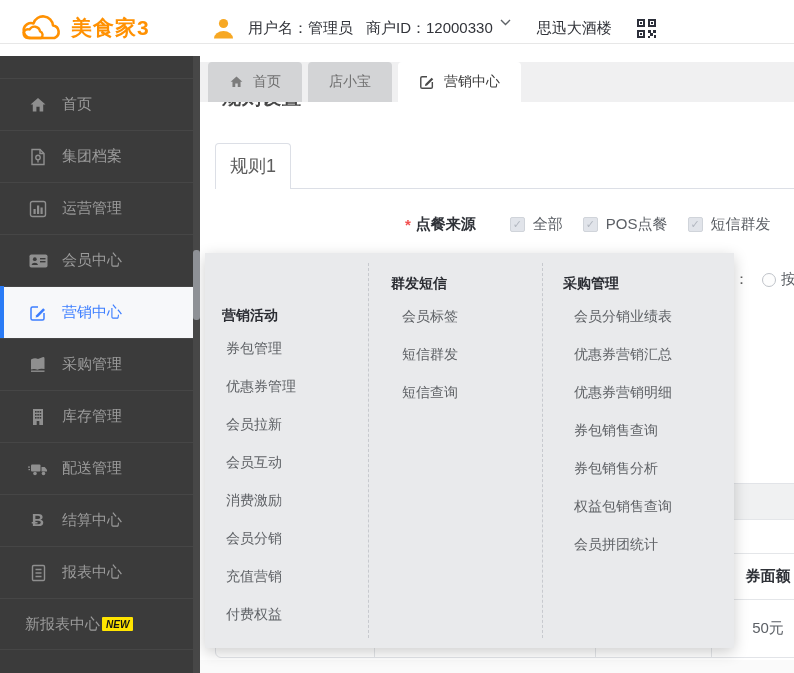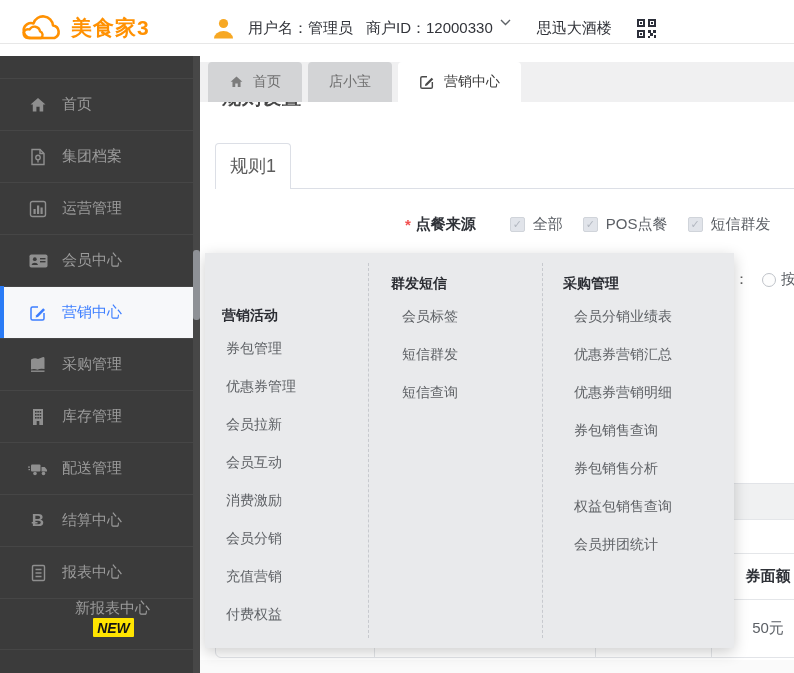--- a/index.html
+++ b/index.html
@@ -21,22 +21,22 @@
   .userbar .qr { margin-left:24px; display:flex; cursor:pointer; }
   
   .sidebar { position:absolute; left:0; top:56px; width:200px; bottom:0; background:#3b3b3b; z-index:20; }
   .side-list { margin-top:22px; }
   .side-item { position:relative; height:52px; display:flex; align-items:center; gap:14px;
                padding-left:28px; color:#9b9b9b; font-size:15px; border-top:1px solid #464646; cursor:pointer; }
   .side-item:last-child { border-bottom:1px solid #464646; }
   .side-item .si { width:20px; display:flex; justify-content:center; }
   .side-item.active { background:#f7f8fa; color:#3d7eff; }
   .side-item.active::before { content:""; position:absolute; left:0; top:-1px; bottom:0; width:4px; background:#2a7bf6; }
-  .side-item.noicon { padding-left:25px; gap:0;flex-direction:column; }
-  .new-badge { background:#ffe400; color:#141414; font-size:14px; font-weight:bold; font-style:italic;
+  .side-item.noicon { padding-left:25px; gap:0; }
+  .new-badge { background:#ffe400; color:#141414; font-size:10px; font-weight:bold; font-style:italic;
                padding:2px 4px 1px; margin-left:2px; border-radius:1px;text-align:center; }
   .btc { font-size:17px; font-weight:bold; color:#8f8f8f; line-height:1; }
   .scroll-track { position:absolute; right:0; top:0; bottom:0; width:7px; background:#474747; }
   .scroll-thumb { position:absolute; right:0; top:194px; height:70px; width:7px; background:#8e9196; border-radius:3px; cursor:grab; }
   
   .tabstrip { position:absolute; left:200px; top:56px; right:0; height:46px; background:#fff; z-index:10; }
   .tabs-bg { position:absolute; left:0; right:0; top:6px; bottom:0; background:#f0f0f1; }
   .tabs { position:absolute; left:8px; top:6px; height:40px; display:flex; gap:6px; }
   .tab { background:#d3d4d6; color:#6f6f6f; border-radius:4px 4px 0 0; padding:0 21px; height:40px;
          display:flex; align-items:center; gap:9px; font-size:14px; cursor:pointer; white-space:nowrap; }

